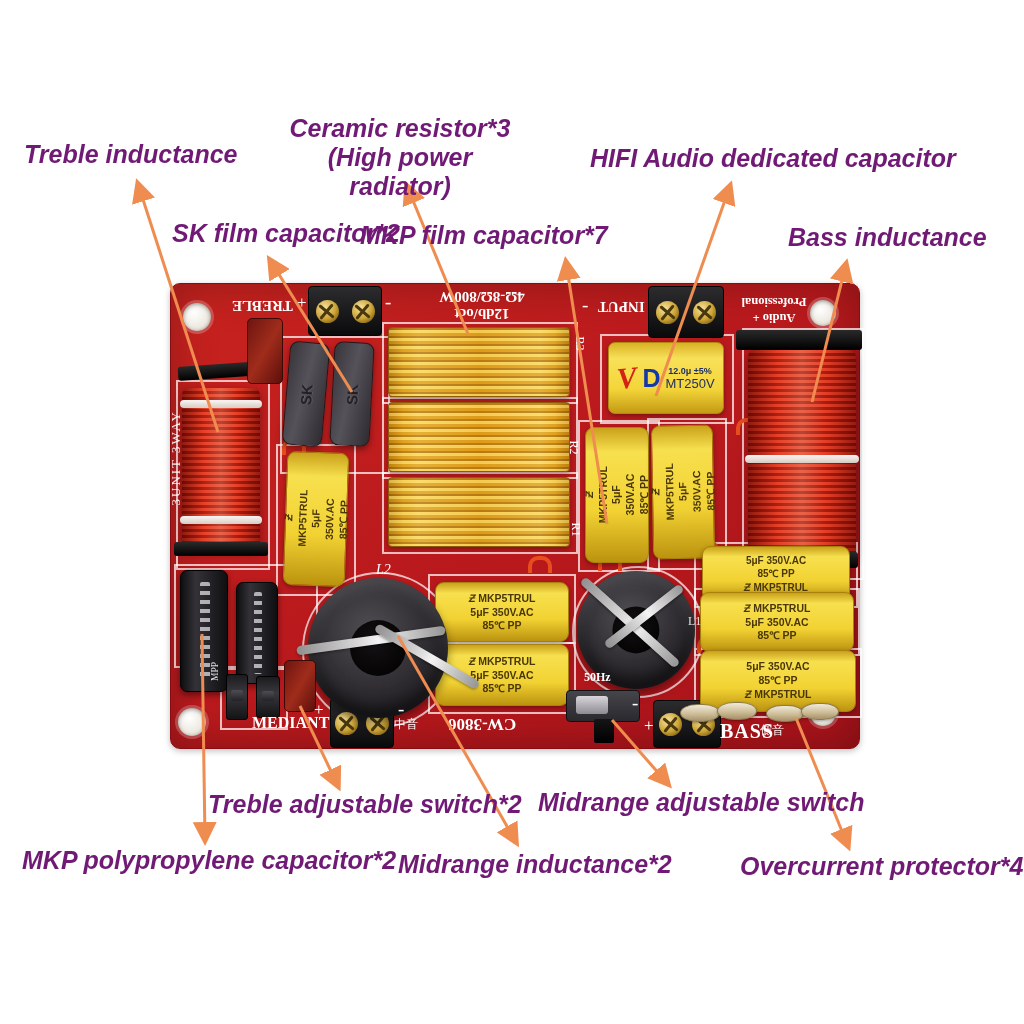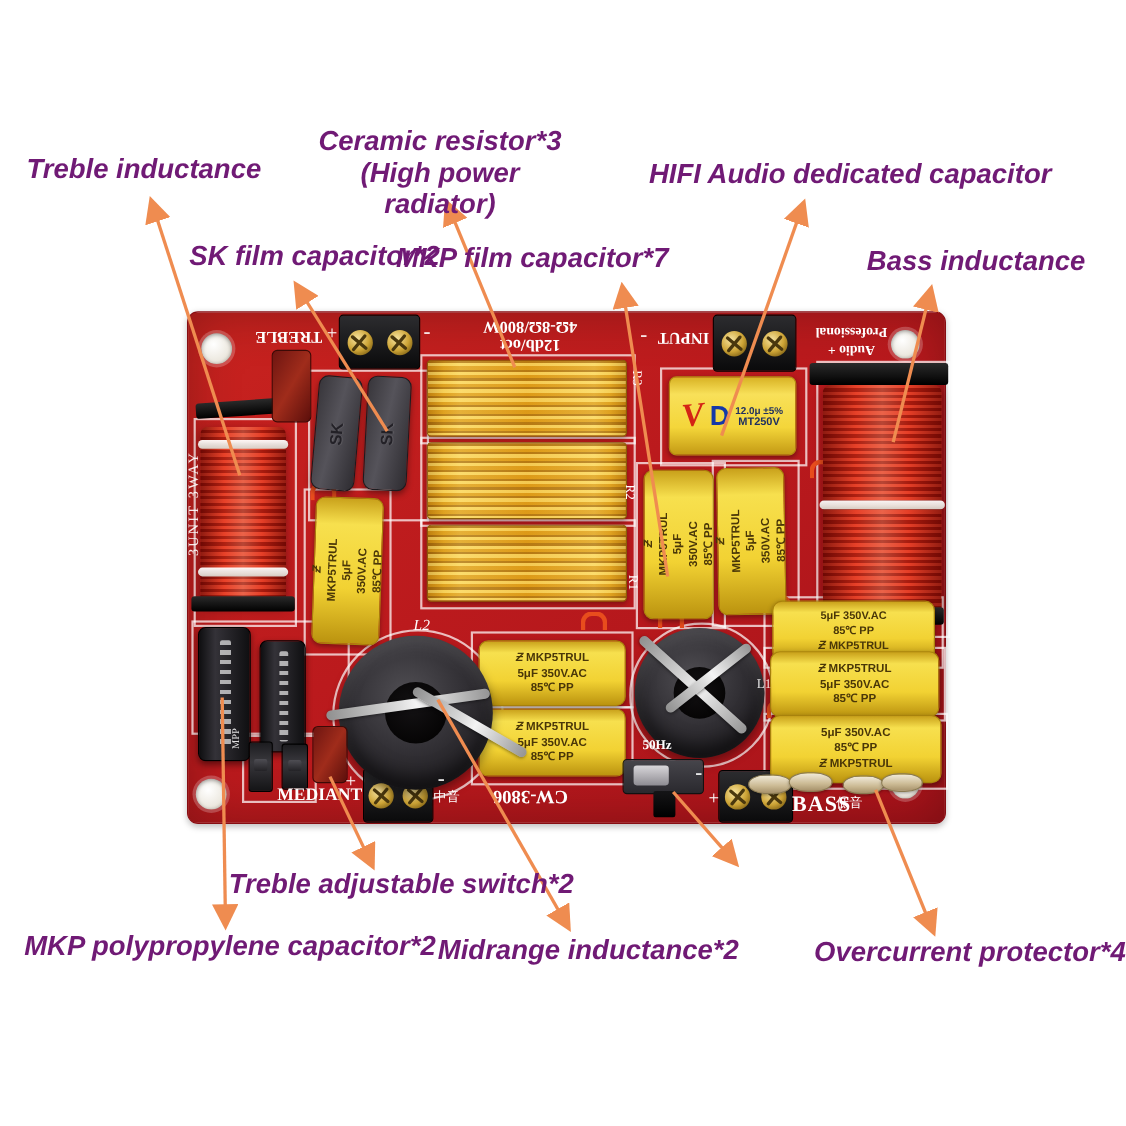--- a/index.html
+++ b/index.html
@@ -176,21 +176,21 @@
   </div>
   <div class="skcap" style="left:332px;top:342px;transform:rotate(3deg)">
     <span>SK</span>
   </div>
 
   <div id="vdcap">
     <span class="vd-v">V</span>
     <span class="vd-d">D</span>
     <span class="vd-col">
       <div style="font-size:9px;font-weight:700">12.0μ ±5%</div>
-      <div style="font-size:10px;font-weight:700">MT250V</div>
+      <div style="font-size:13px;font-weight:400">MT250V</div>
     </span>
   </div>
 
   <div class="ycap" style="left:285px;top:452px;width:60px;height:132px;transform:rotate(2deg)">
     <div class="mkp-lines rotcap" style="width:120px">
       <div><span class="logo">Ƶ</span> <span>MKP5TRUL</span></div>
       <div>5μF 350V.AC</div>
       <div>85℃ PP</div>
     </div>
   </div>
@@ -341,17 +341,18 @@
   <div class="lbl" style="left:24px;top:140px">Treble inductance</div>
   <div class="lbl ctr" style="left:278px;top:114px;width:244px">
     <div>Ceramic resistor*3</div>
     <div>(High power radiator)</div>
   </div>
   <div class="lbl" style="left:590px;top:144px">HIFI Audio dedicated capacitor</div>
   <div class="lbl" style="left:172px;top:219px">SK film capacitor*2</div>
   <div class="lbl" style="left:360px;top:221px">MKP film capacitor*7</div>
   <div class="lbl" style="left:788px;top:223px">Bass inductance</div>
   <div class="lbl" style="left:208px;top:790px">Treble adjustable switch*2</div>
+  <div class="lbl" style="left:538px;top:788px">Midrange adjustable switch</div>
   <div class="lbl" style="left:22px;top:846px">MKP polypropylene capacitor*2</div>
   <div class="lbl" style="left:398px;top:850px">Midrange inductance*2</div>
   <div class="lbl" style="left:740px;top:852px">Overcurrent protector*4</div>
 
 </div>
 
 </body></html>

